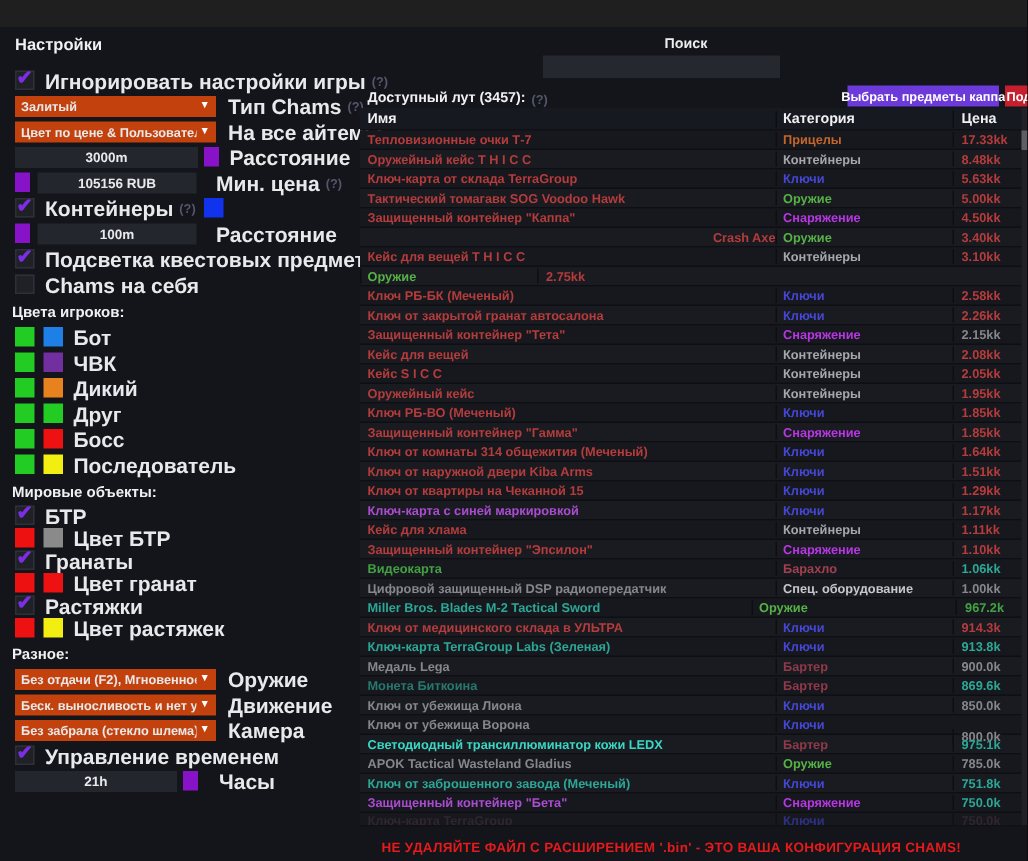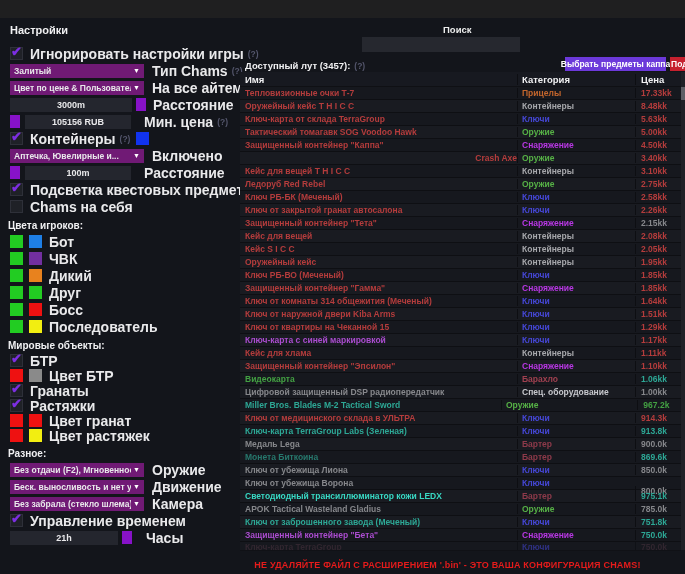--- a/index.html
+++ b/index.html
@@ -11,21 +11,21 @@
   .left{position:absolute;left:8px;top:4px;width:228px;}
   .panel-title{color:#f0f0f2;font-size:11px;font-weight:bold;margin:2px 0 9px 2px;}
   .sec{color:#f0f0f2;font-size:10px;font-weight:bold;height:16px;display:flex;align-items:center;margin-top:2px;text-align:center;}
   .ctl{display:flex;align-items:center;height:17px;}
   .ctl.sm{height:15px;}
   .cb{width:13px;height:13px;background:#1f2127;border:1px solid #2e3039;box-sizing:border-box;
       margin:0 7px 0 2px;position:relative;flex:none;}
   .cb.checked::after{content:"\2714";position:absolute;left:0;top:-4px;font-size:13px;font-weight:bold;color:#7c2ee2;}
   .lbl{color:#e9e9eb;font-size:14px;font-weight:bold;white-space:nowrap;}
   .hint{color:#54566c;font-size:8.5px;font-weight:bold;margin-left:4px;}
-  .dd{width:134px;height:14px;background:#701a75;display:flex;align-items:center;justify-content:space-between;
+  .dd{width:134px;height:14px;background:#c2410c;display:flex;align-items:center;justify-content:space-between;
       padding:0 4px;box-sizing:border-box;flex:none;margin-left:2px;}
   .dd .dd-text{color:#e9e9eb;font-size:8.5px;font-weight:bold;white-space:nowrap;overflow:hidden;}
   .dd .arrow{color:#fff;font-size:7px;flex:none;margin-left:2px;}
   .gap8{margin-left:8px;}
   .gap7{margin-left:7px;}
   .inp{height:14px;background:#24262e;color:#e9e9eb;font-size:9px;font-weight:bold;text-align:center;
        line-height:14px;box-sizing:border-box;flex:none;}
   .inp.w122{width:122px;margin-left:2px;}
   .inp.w106{width:106px;margin-left:5px;}
   .sw{width:10px;height:13px;flex:none;}
@@ -111,27 +111,20 @@
         <span class="hint">(?)</span>
       </div>
 
       <div class="ctl">
         <span class="cb checked"></span>
         <span class="lbl">Контейнеры</span>
         <span class="hint">(?)</span>
         <span class="sq ml6" style="background: rgb(17, 51, 238);"></span>
       </div>
 
-      <div class="ctl">
-        <div class="dd">
-          <span class="dd-text">Аптечка, Ювелирные и...</span>
-          <span class="arrow">▼</span>
-        </div>
-        <span class="lbl gap8">Включено</span>
-      </div>
 
       <div class="ctl">
         <span class="sw ml2" style="background: rgb(135, 18, 200);"></span>
         <div class="inp w106">100m</div>
         <span class="lbl" style="margin-left:13px">Расстояние</span>
       </div>
 
       <div class="ctl">
         <span class="cb checked"></span>
         <span class="lbl">Подсветка квестовых предметов</span>
@@ -186,29 +179,29 @@
       <div class="ctl sm prow">
         <span class="sq" style="background: rgb(238, 17, 17);"></span>
         <span class="sq" style="background: rgb(138, 138, 138);"></span>
         <span class="lbl gap7">Цвет БТР</span>
       </div>
 
       <div class="ctl sm">
         <span class="cb checked"></span>
         <span class="lbl">Гранаты</span>
       </div>
-      <div class="ctl sm">
-        <span class="cb checked"></span>
-        <span class="lbl">Растяжки</span>
-      </div>
-
       <div class="ctl sm prow">
         <span class="sq" style="background: rgb(238, 17, 17);"></span>
         <span class="sq" style="background: rgb(238, 17, 17);"></span>
         <span class="lbl gap7">Цвет гранат</span>
+      </div>
+
+      <div class="ctl sm">
+        <span class="cb checked"></span>
+        <span class="lbl">Растяжки</span>
       </div>
       <div class="ctl sm prow">
         <span class="sq" style="background: rgb(238, 17, 17);"></span>
         <span class="sq" style="background: rgb(242, 238, 17);"></span>
         <span class="lbl gap7">Цвет растяжек</span>
       </div>
 
       <div class="sec">Разное:</div>
 
       <div class="ctl">
@@ -295,21 +288,20 @@
             <div class="col-name" style="color: rgb(180, 60, 60); text-align: right;">Crash Axe</div>
             <div class="col-cat" style="color: rgb(86, 177, 70);">Оружие</div>
             <div class="col-price" style="color: rgb(180, 60, 60);">3.40kk</div>
           </div>
           <div class="trow">
             <div class="col-name" style="color: rgb(180, 60, 60);">Кейс для вещей T H I C C</div>
             <div class="col-cat" style="color: rgb(166, 167, 171);">Контейнеры</div>
             <div class="col-price" style="color: rgb(180, 60, 60);">3.10kk</div>
           </div>
           <div class="trow">
-            <div class="col-name" style="color: rgb(180, 60, 60);">Ледоруб Red Rebel</div>
             <div class="col-cat" style="color: rgb(86, 177, 70);">Оружие</div>
             <div class="col-price" style="color: rgb(180, 60, 60);">2.75kk</div>
           </div>
           <div class="trow">
             <div class="col-name" style="color: rgb(180, 60, 60);">Ключ РБ-БК (Меченый)</div>
             <div class="col-cat" style="color: rgb(69, 71, 214);">Ключи</div>
             <div class="col-price" style="color: rgb(180, 60, 60);">2.58kk</div>
           </div>
           <div class="trow">
             <div class="col-name" style="color: rgb(180, 60, 60);">Ключ от закрытой гранат автосалона</div>

